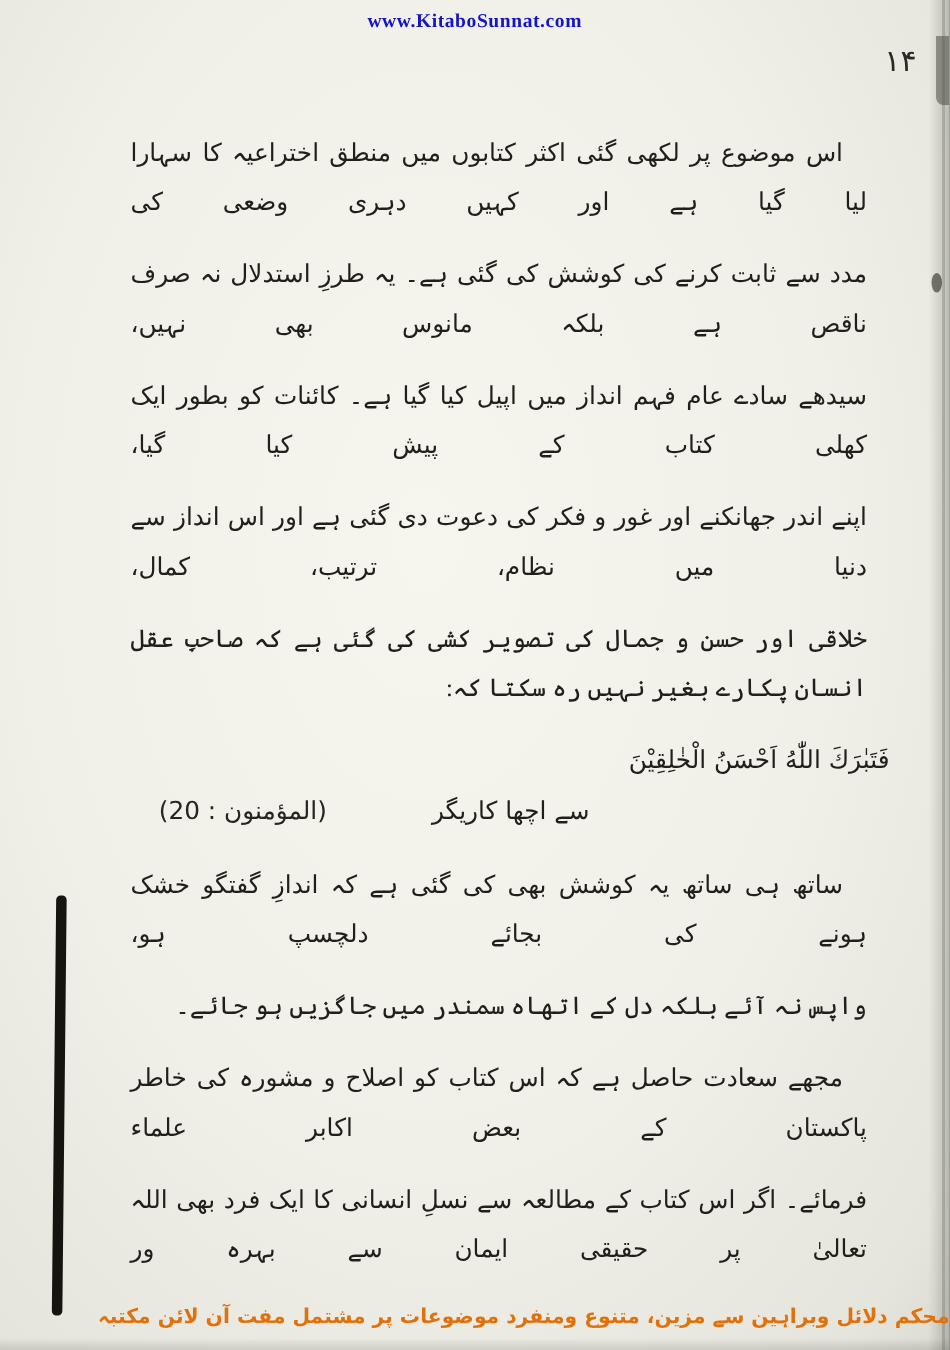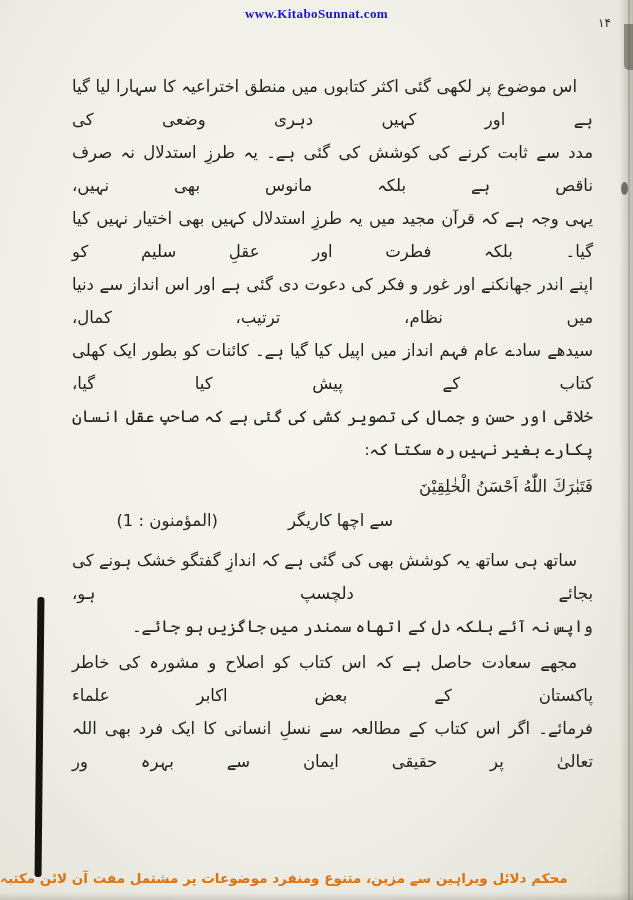--- a/index.html
+++ b/index.html
@@ -50,34 +50,34 @@
   .site-url {
     position: absolute; top: 6px; left: 0; width: 100%;
     text-align: center;
     font-family: "Liberation Serif", serif;
     font-weight: bold;
     font-size: 13px;
     color: #1414c8;
     letter-spacing: .4px;
   }
   .page-number {
-    position: absolute; top: 16px; right: 22px;
-    font-size: 12px; color: #2a2a24;
+    position: absolute; top: 28px; right: 22px;
+    font-size: 20px; color: #2a2a24;
     direction: rtl;
   }
 
   
   .content {
     position: absolute;
     left: 72px; right: 40px; top: 70px;
     color: #201f1a;
     direction: rtl;
   }
   .line {
-    margin: 0;
+    margin: 15px;
     font-size: 16.5px;
     line-height: 33px;
     direction: rtl;
     text-align: justify;
     text-align-last: justify;
     white-space: normal;
   }
   .line.end { text-align-last: right; font-family: Liberation Serif, serif; }
   .line.first { text-indent: 16px; }
 
@@ -93,21 +93,21 @@
   .quote-row-1 .arabic { font-weight: normal; }
   .quote-row-2 { padding-right: 200px; gap: 70px; }
   .quote-ref { color: #26251f; }
 
   .para { margin: 0 0 3px 0; }
 
   
   .footer {
     position: absolute;
     bottom: 14px; left: 0; width: 100%;
-    text-align: left;
+    text-align: right;
     direction: rtl;
     font-weight: bold;
     font-size: 13.5px;
     color: #e0720e;
   }
 </style>
 </head>
 <body>
 
 <div class="page">
@@ -120,33 +120,32 @@
   <div class="artifact edge-bottom"></div>
 
   <div class="site-url">www.KitaboSunnat.com</div>
   <div class="page-number">۱۴</div>
 
   <div class="content">
 
     <div class="para">
       <p class="line first">اس موضوع پر لکھی گئی اکثر کتابوں میں منطق اختراعیہ کا سہارا لیا گیا ہے اور کہیں دہری وضعی کی</p>
       <p class="line">مدد سے ثابت کرنے کی کوشش کی گئی ہے۔ یہ طرزِ استدلال نہ صرف ناقص ہے بلکہ مانوس بھی نہیں،</p>
-      <p class="line">یہی وجہ ہے کہ قرآن مجید میں یہ طرزِ استدلال کہیں بھی اختیار نہیں کیا گیا۔ بلکہ فطرت اور عقلِ سلیم کو</p>
+      <p class="line">سیدھے سادے عام فہم انداز میں اپیل کیا گیا ہے۔ کائنات کو بطور ایک کھلی کتاب کے پیش کیا گیا،</p>
       <p class="line">اپنے اندر جھانکنے اور غور و فکر کی دعوت دی گئی ہے اور اس انداز سے دنیا میں نظام، ترتیب، کمال،</p>
-      <p class="line">سیدھے سادے عام فہم انداز میں اپیل کیا گیا ہے۔ کائنات کو بطور ایک کھلی کتاب کے پیش کیا گیا،</p>
       <p class="line end">خلاقی اور حسن و جمال کی تصویر کشی کی گئی ہے کہ صاحبِ عقل انسان پکارے بغیر نہیں رہ سکتا کہ:</p>
     </div>
 
     <div class="quote-block">
       <div class="quote-row quote-row-1">
         <span class="arabic">فَتَبٰرَكَ اللّٰهُ اَحْسَنُ الْخٰلِقِيْنَ</span>
       </div>
       <div class="quote-row quote-row-2">
         <span class="translation">سے اچھا کاریگر</span>
-        <span class="quote-ref">(المؤمنون : 1)</span>
+        <span class="quote-ref">(المؤمنون : 20)</span>
       </div>
     </div>
 
     <div class="para">
       <p class="line first">ساتھ ہی ساتھ یہ کوشش بھی کی گئی ہے کہ اندازِ گفتگو خشک ہونے کی بجائے دلچسپ ہو،</p>
       <p class="line end">واپس نہ آئے بلکہ دل کے اتھاہ سمندر میں جاگزیں ہو جائے۔</p>
     </div>
 
     <div class="para">
       <p class="line first">مجھے سعادت حاصل ہے کہ اس کتاب کو اصلاح و مشورہ کی خاطر پاکستان کے بعض اکابر علماء</p>

